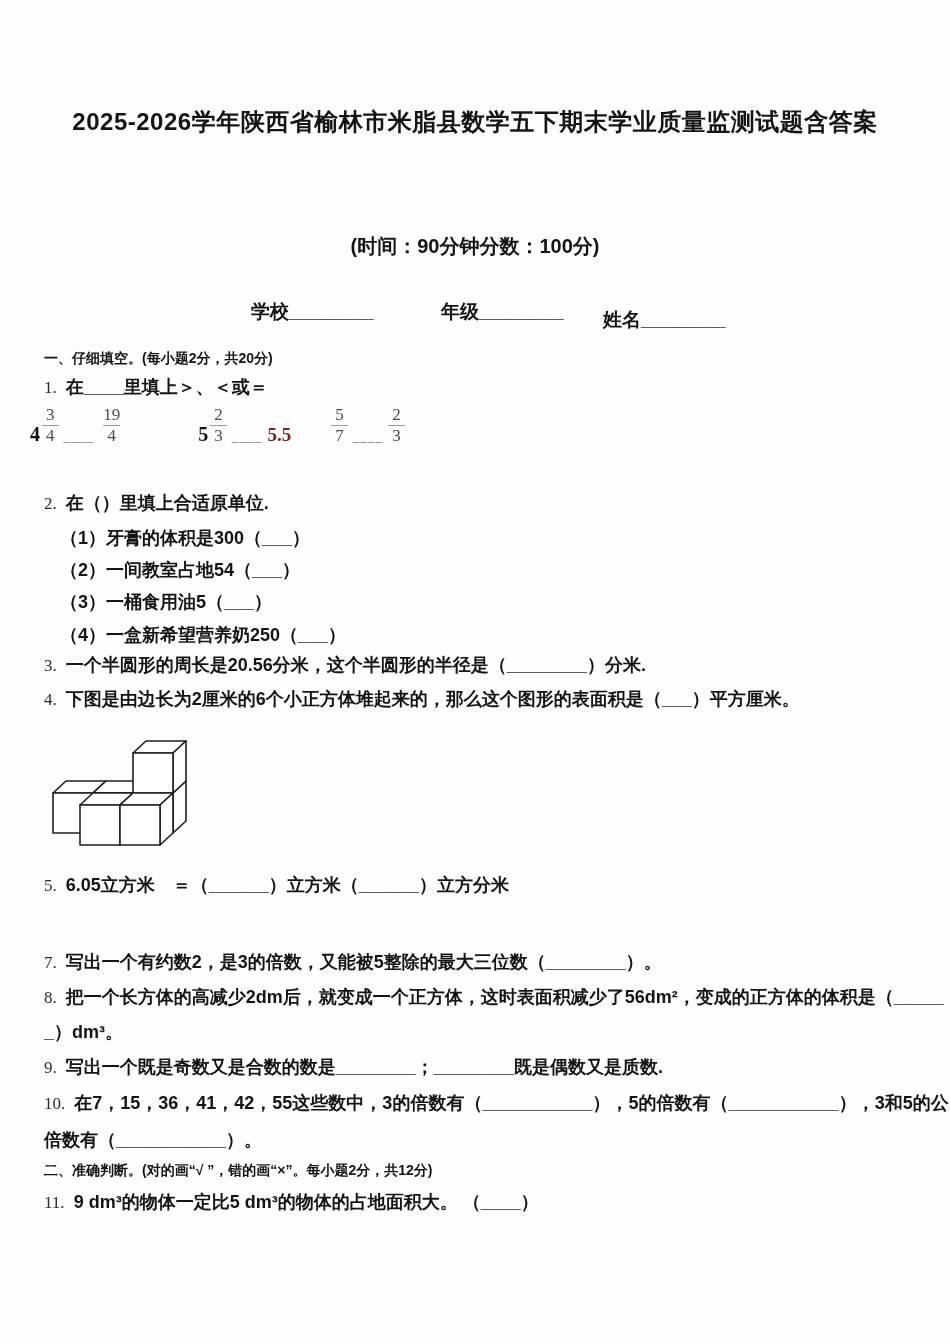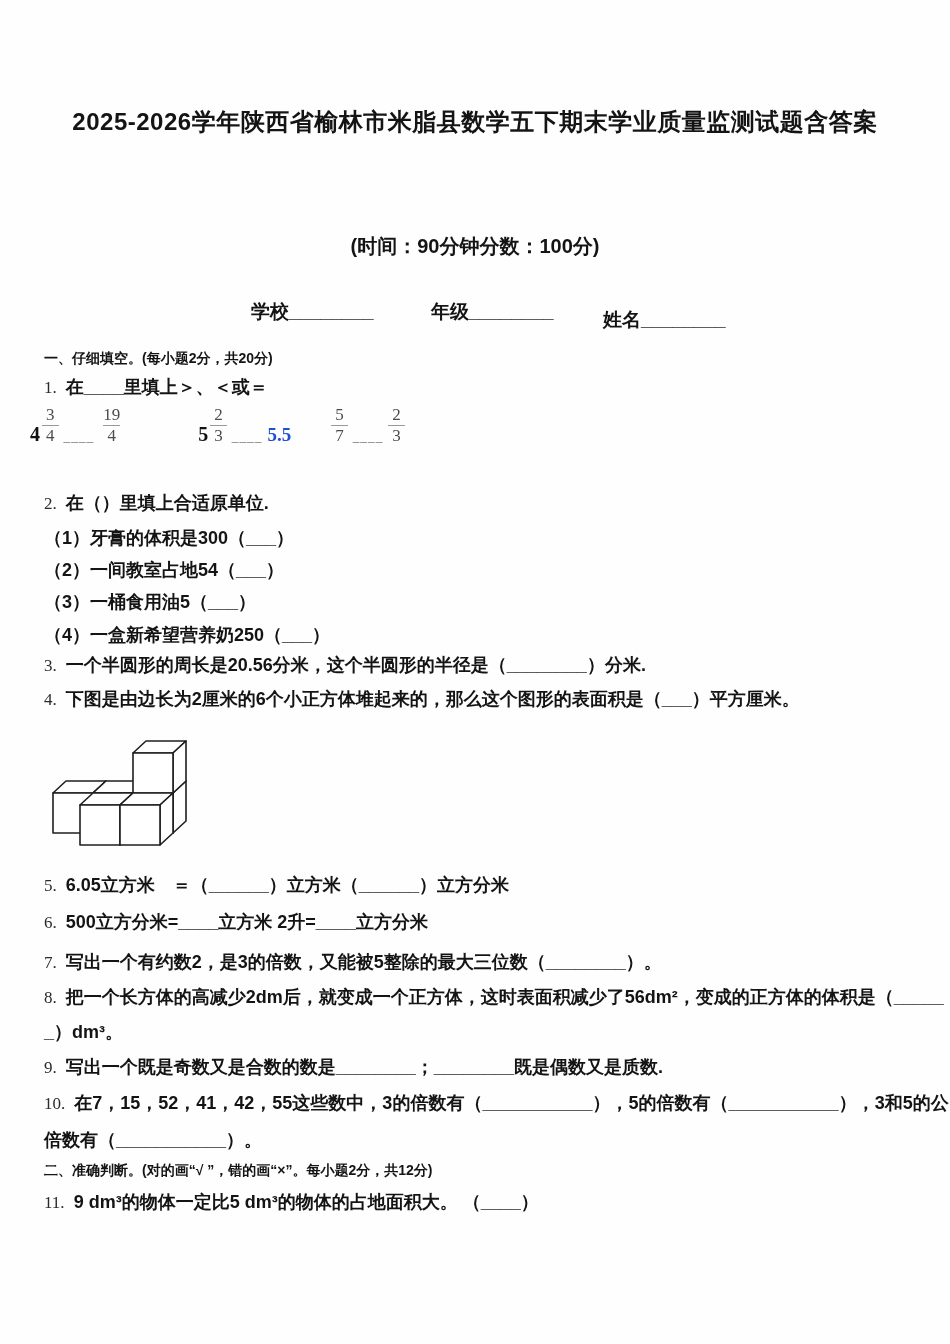--- a/index.html
+++ b/index.html
@@ -22,38 +22,38 @@
     position:absolute; top:233px; left:0; right:0;
     display:flex; justify-content:center; 
     font-size:20px; font-weight:700;
     white-space:nowrap;
   }
   .id-line { position:absolute; top:299px; left:0; right:0; height:24px; }
   .id-line span {
     position:absolute; font-size:19px; font-weight:600; white-space:nowrap;
   }
   .id-school { left:251px;text-align:right; }
-  .id-grade  { left:431px; }
+  .id-grade  { left:441px; }
   .id-name   { left:603px;margin-top:8px; }
 
   .sec {
     position:absolute; left:44px;
     font-size:14px; font-weight:700; white-space:nowrap;
   }
   .q {
     position:absolute; left:44px;
     font-size:18px; font-weight:600; white-space:nowrap;
     line-height:1.25;
   }
   .q .n {
     font-family:"Liberation Serif", serif;
     font-weight:400; color:#2b2b2b;
     margin-right:9px; font-size:17px;
   }
-  .sub { left:44px; }
+  .sub { left:60px; }
   .cont { left:44px; }
 
   
   .fracline {
     position:absolute; left:30px; top:405px;
     display:flex; align-items:flex-end;
   }
   .fgroup { display:flex; align-items:flex-end; }
   .gap1 { margin-right:72px; }
   .gap2 { margin-right:38px; }
@@ -69,21 +69,21 @@
     margin:0 2px;
   }
   .frac .num { padding:0 4px; }
   .frac .den { border-top:1.6px solid #999; padding:0 4px; }
   .cblank {
     font-weight:700; color:#333; font-size:12px;
     margin:0 3px 1px 3px; letter-spacing:1px;
   }
   .val {
     font-family:"Liberation Serif", serif;
-    font-weight:700; font-size:19px; line-height:1; color:#1d4ed8;
+    font-weight:700; font-size:19px; line-height:1; color:#7f1d1d;
     margin-bottom:1px; margin-left:2px;
   }
 
   .figure { position:absolute; left:43px; top:740px; }
   .figure svg polygon { fill:#ffffff; stroke:#1f1f1f; stroke-width:1.6; stroke-linejoin:round; }
 </style>
 </head>
 <body>
 
 <div class="page">
@@ -193,39 +193,36 @@
         <polygon points="117,65 130,53 130,93 117,105"></polygon>
         <polygon points="77,65 117,65 117,105 77,105"></polygon>
       </g>
     </svg>
   </div>
 
   <div class="q" style="top:874px">
     <span class="n">5.</span><span>6.05立方米　＝（______）立方米（______）立方分米</span>
   </div>
 
-  <div class="q" style="top:911px">
-    <span class="n">6.</span><span>500立方分米=____立方米  2升=____立方分米</span>
-  </div>
 
   <div class="q" style="top:951px">
     <span class="n">7.</span><span>写出一个有约数2，是3的倍数，又能被5整除的最大三位数（________）。</span>
   </div>
 
   <div class="q" style="top:986px">
     <span class="n">8.</span><span>把一个长方体的高减少2dm后，就变成一个正方体，这时表面积减少了56dm²，变成的正方体的体积是（_____</span>
   </div>
   <div class="q cont" style="top:1021px">_）dm³。</div>
 
   <div class="q" style="top:1056px">
     <span class="n">9.</span><span>写出一个既是奇数又是合数的数是________；________既是偶数又是质数.</span>
   </div>
 
   <div class="q" style="top:1092px">
-    <span class="n">10.</span><span>在7，15，52，41，42，55这些数中，3的倍数有（___________），5的倍数有（___________），3和5的公</span>
+    <span class="n">10.</span><span>在7，15，36，41，42，55这些数中，3的倍数有（___________），5的倍数有（___________），3和5的公</span>
   </div>
   <div class="q cont" style="top:1129px">倍数有（___________）。</div>
 
   <div class="sec" style="top:1162px">二、准确判断。(对的画“√ ”，错的画“×”。每小题2分，共12分)</div>
 
   <div class="q" style="top:1191px">
     <span class="n">11.</span><span>9 dm³的物体一定比5 dm³的物体的占地面积大。 （____）</span>
   </div>
 
 </div>

